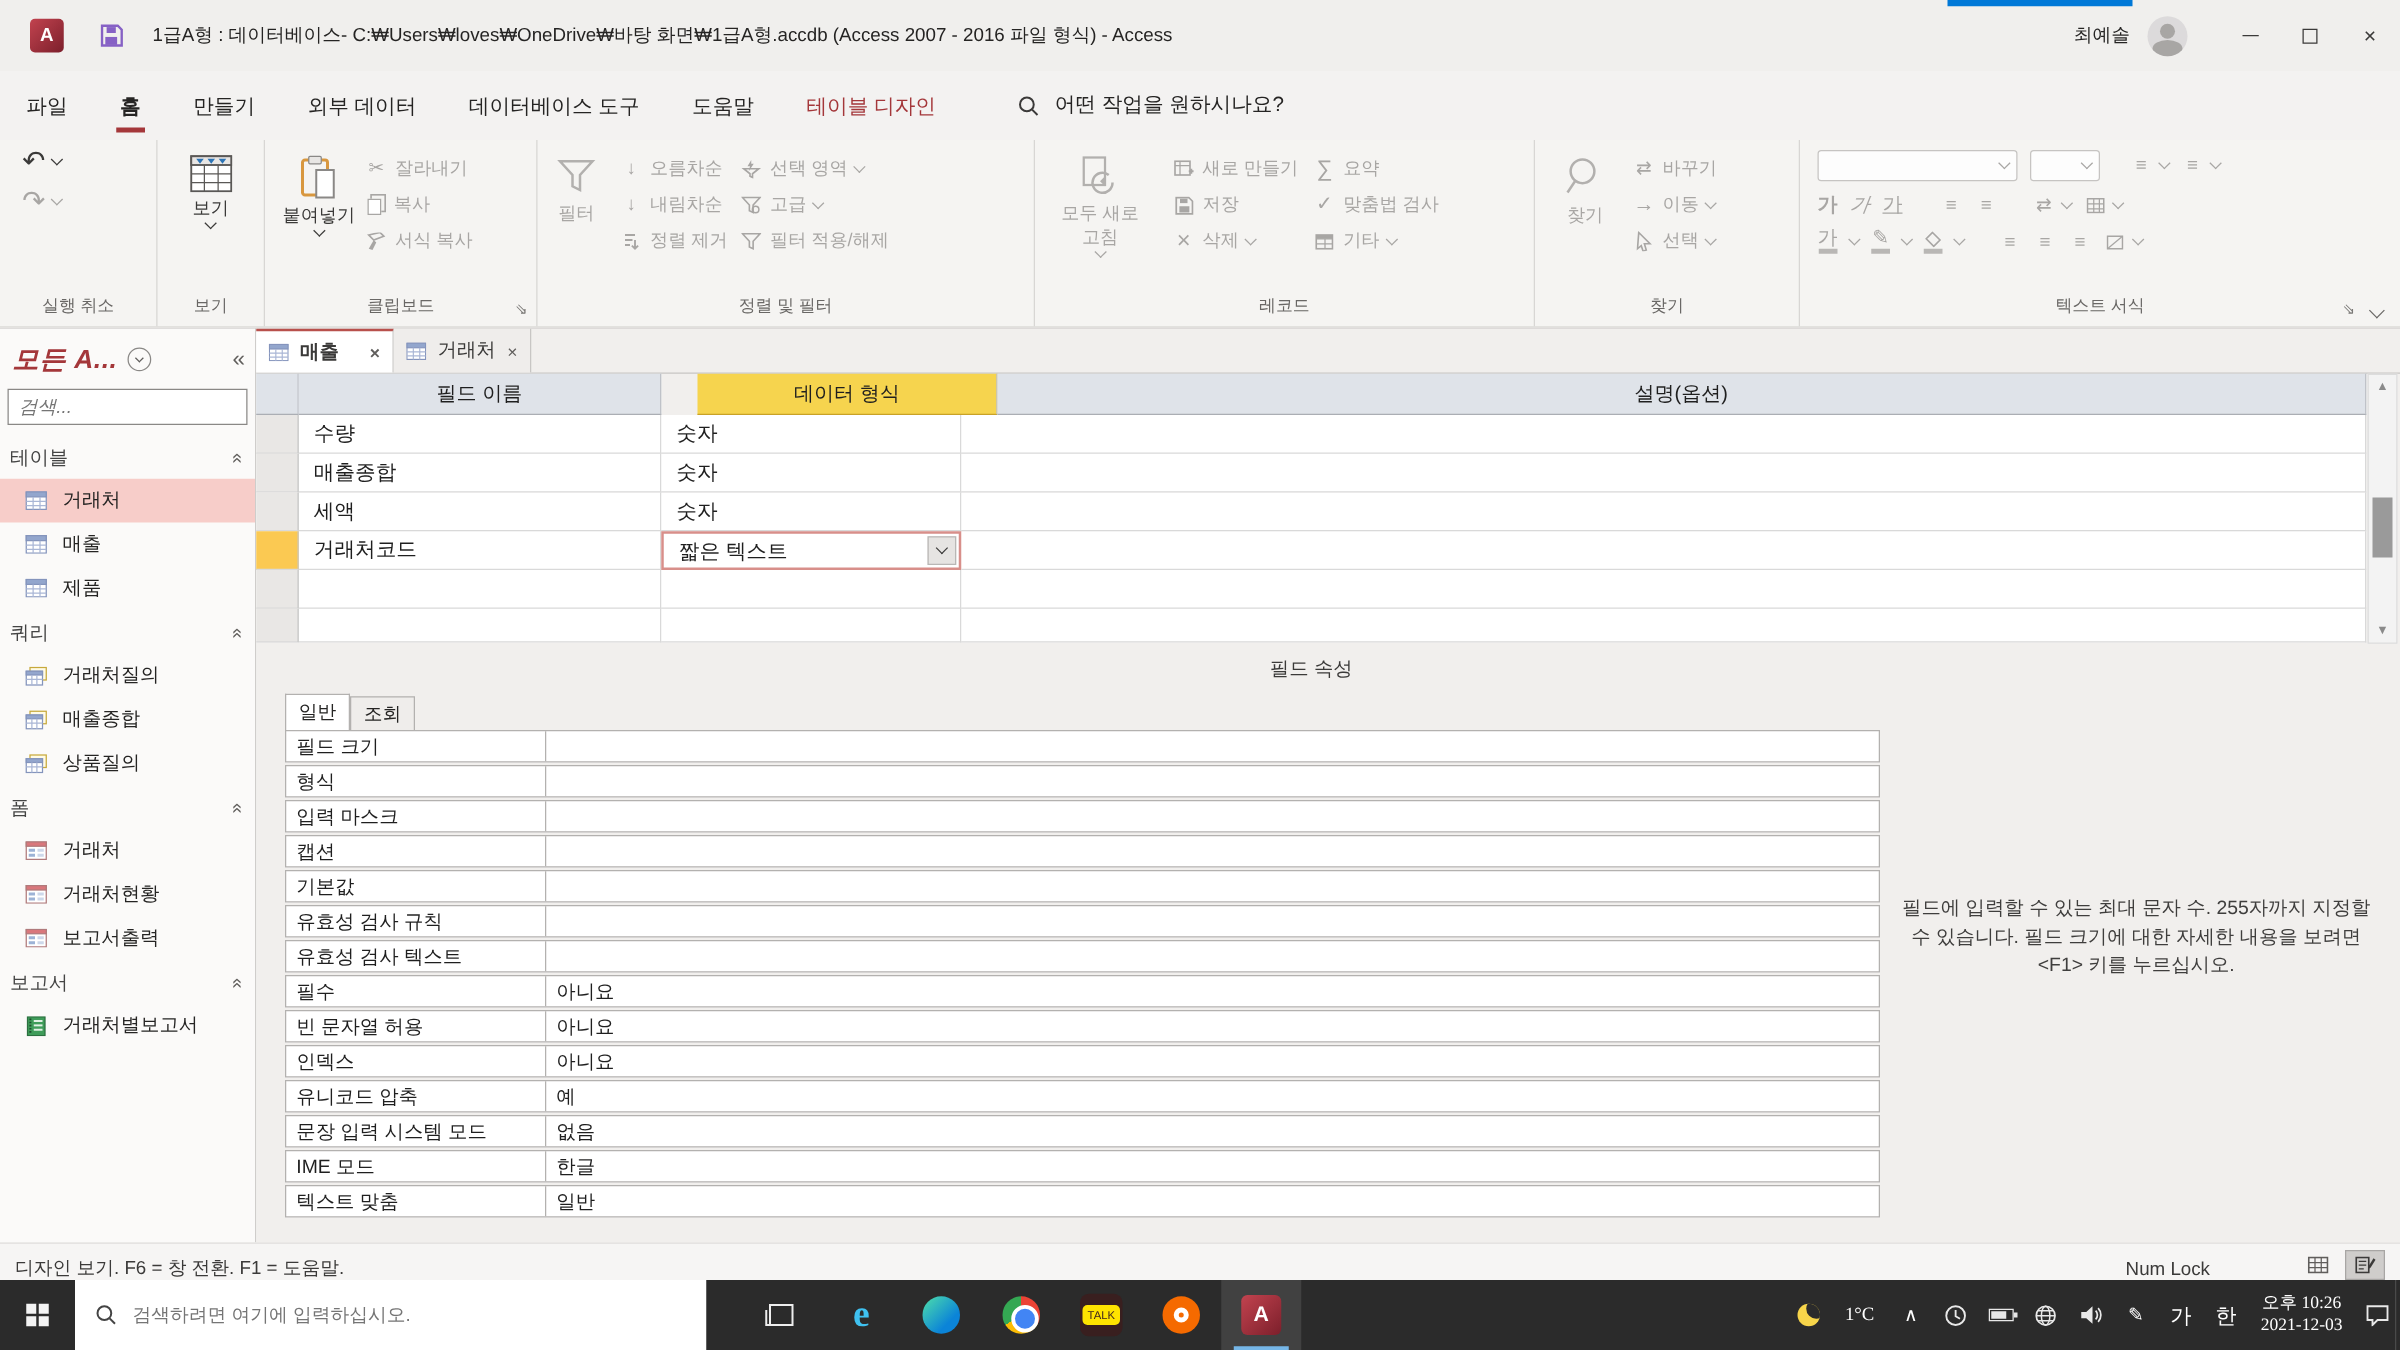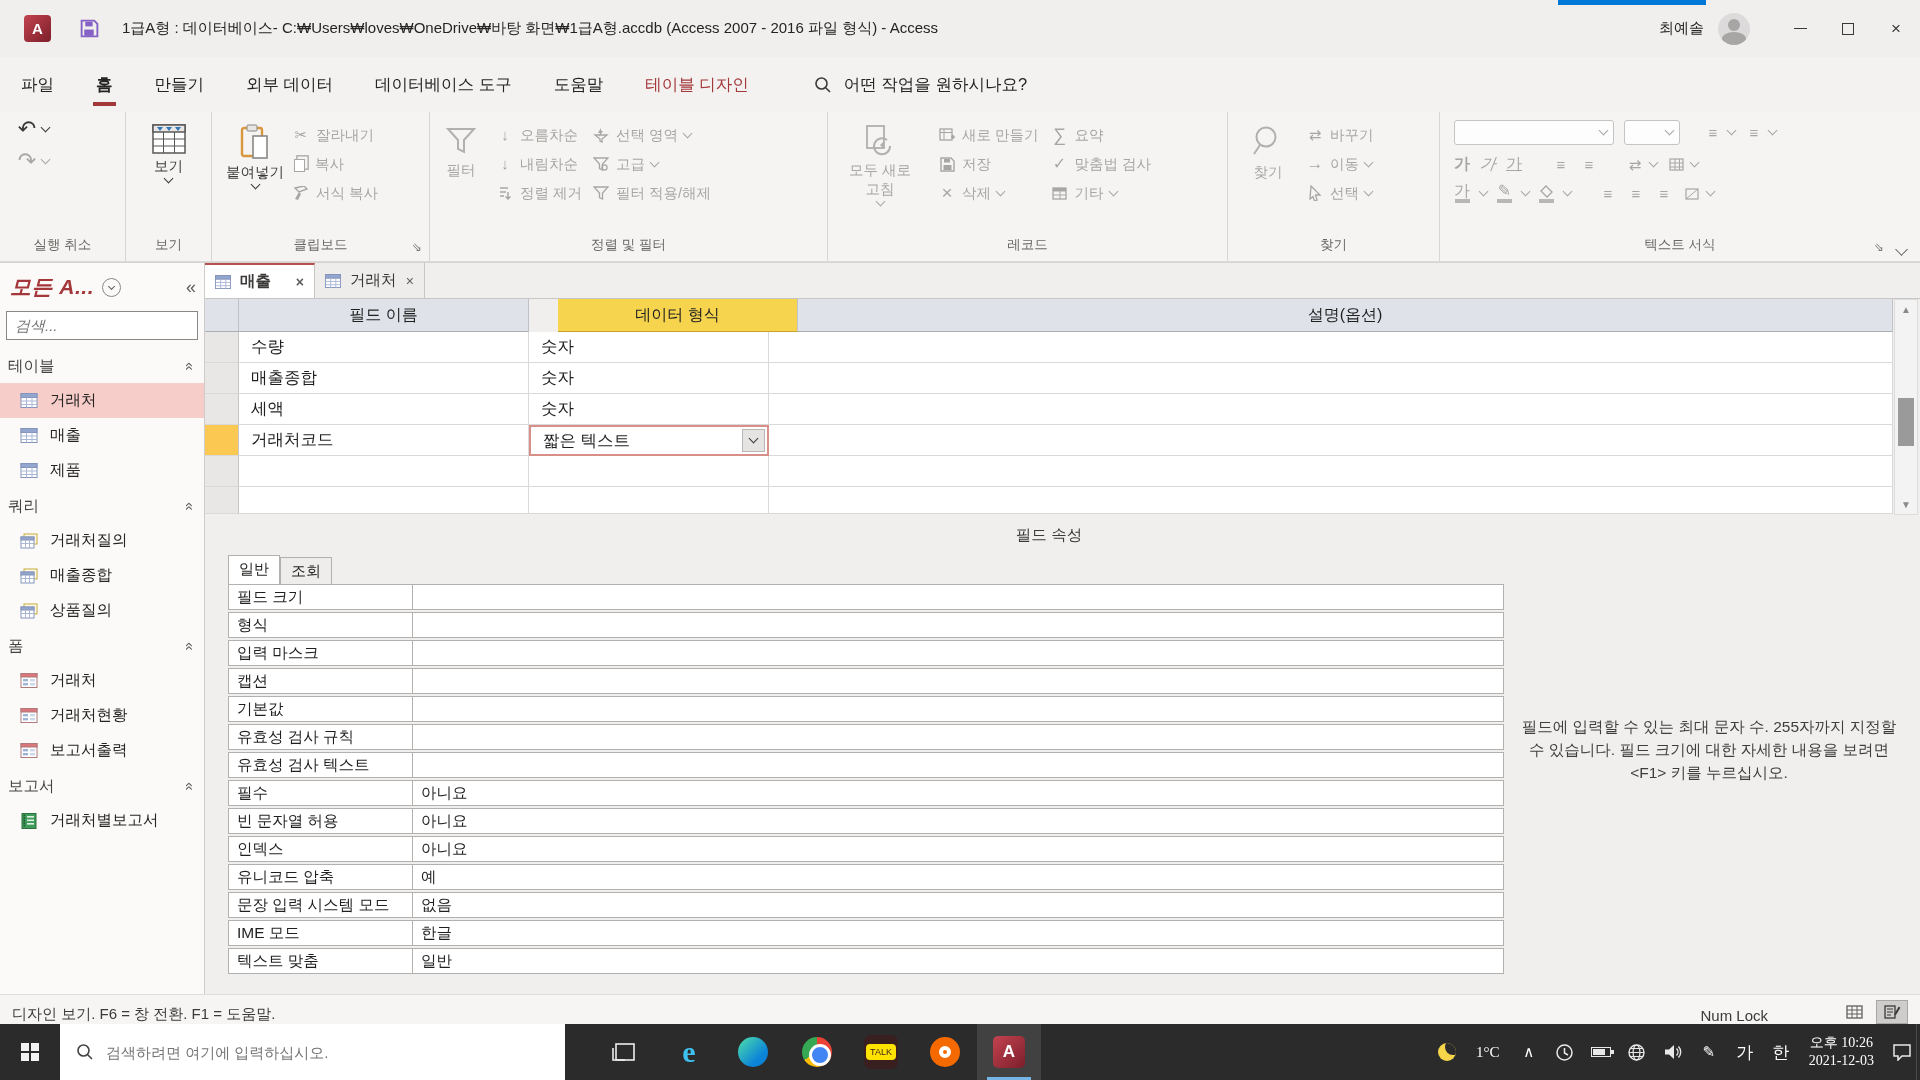--- a/index.html
+++ b/index.html
@@ -89,21 +89,21 @@
   .vs-up,.vs-dn { position:absolute; left:0; right:0; height:19px; display:flex; align-items:center; justify-content:center; }
   .vs-up{top:0;} .vs-dn{bottom:0;}
   .vs-thumb { position:absolute; left:3px; right:3px; top:98px; height:48px; background:#9a9a9a; }
 
   .fp-caption { position:absolute; left:0; width:1688px; top:262px; text-align:center; font-size:15.5px; color:#3b3a39; }
   .proptabs { position:absolute; left:23px; top:292px; display:flex; align-items:flex-end; }
   .ptab { padding:4px 10px; font-size:15px; border:1px solid #b3b1af; background:#efedeb; color:#252423; }
   .ptab.active { background:#fff; border-bottom:1px solid #fff; padding-bottom:6px; }
   .propgrid { position:absolute; left:23px; top:321px; width:1276px; }
   .prow { display:flex; height:26px; background:#fff; border:1px solid #b3b1af; margin-bottom:2px; }
-  .plabel { width:184px; flex:none; border-right:1px solid #b3b1af; padding:0 8px; display:flex; align-items:center; font-size:15.5px; color:#1f1f1f; white-space:nowrap; }
+  .plabel { width:208px; flex:none; border-right:1px solid #b3b1af; padding:0 8px; display:flex; align-items:center; font-size:15.5px; color:#1f1f1f; white-space:nowrap; }
   .pvalue { flex:1; padding:0 8px; display:flex; align-items:center; font-size:15.5px; color:#1f1f1f; }
   .caret { display:inline-block; width:1.3px; height:17px; background:#1f1f1f; margin-left:1px; }
   .helptext { position:absolute; left:1308px; top:452px; width:392px; text-align:center; font-size:15.5px; line-height:23px; color:#3f3e3d; }
 
   
   .statusbar { position:absolute; left:0; right:0; top:994px; height:30px; background:#f6f5f4; border-top:1px solid #dfdddb; display:flex; align-items:flex-end; padding:0 12px; font-size:15px; color:#3b3a39; }
   .numlock { margin-left:auto; margin-right:64px; }
   .sbic { width:32px; height:24px; display:flex; align-items:center; justify-content:center; margin-left:6px; color:#605e5c; }
   .sbic.sel { background:#cfcdcb; border:1px solid #a8a6a4; }
 

